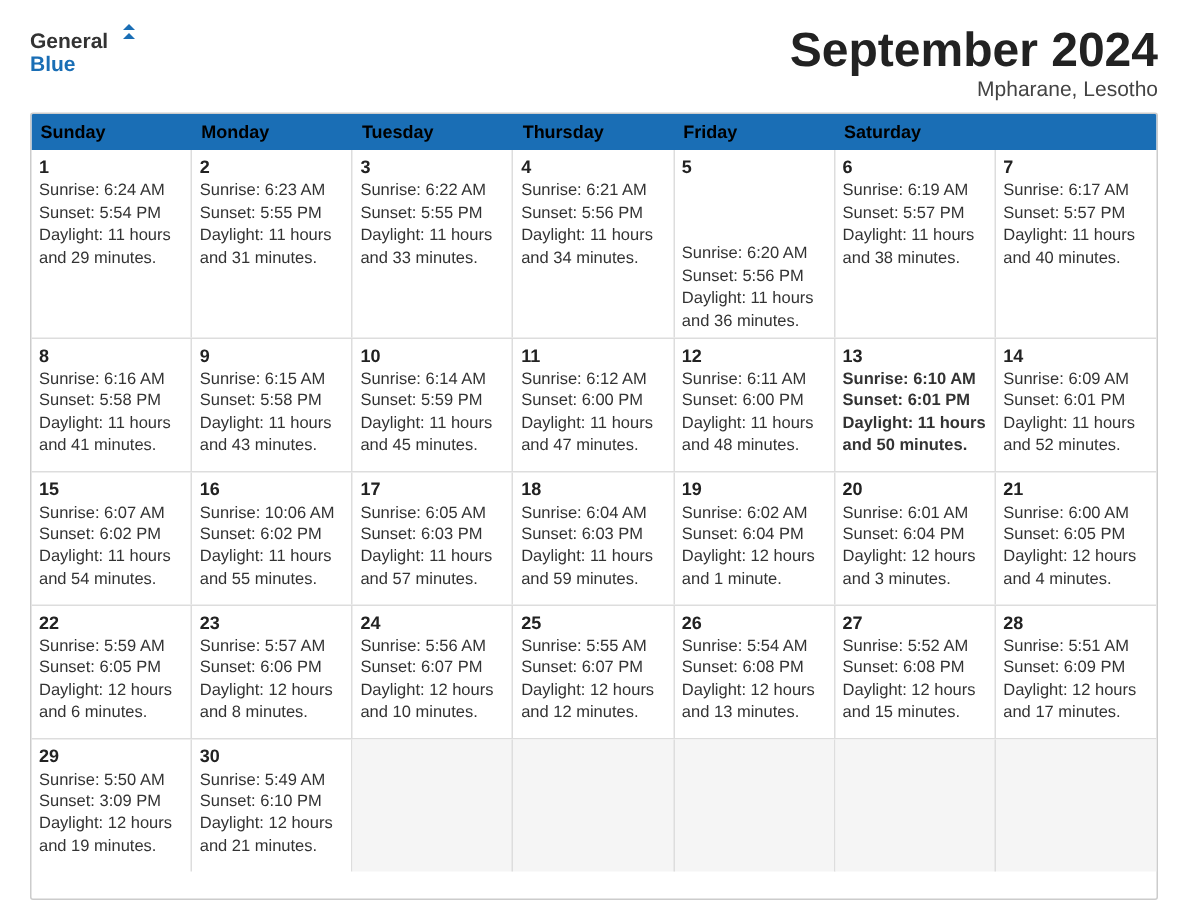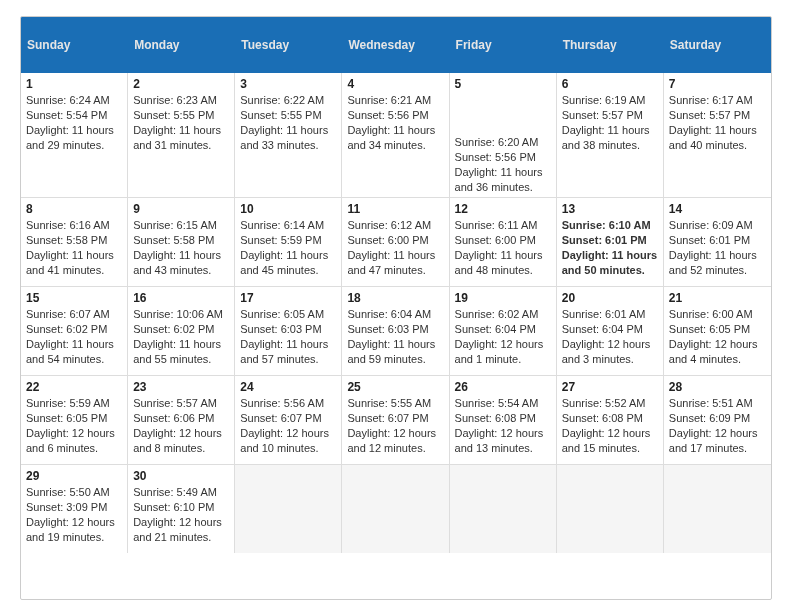--- a/index.html
+++ b/index.html
@@ -46,24 +46,24 @@
       border: 1px solid #ccc;
       border-radius: 2px;
       overflow: hidden;
     }
     .cal-header {
       display: grid;
       grid-template-columns: repeat(7, 1fr);
       background: #1a6eb5;
     }
     .cal-header-cell {
-      color: #e5e5e5;
+      color: #000000;
       font-size: 12px;
       font-weight: bold;
-      padding: 21px 6px;
+      padding: 5px 6px;
       text-align: left;
     }
     .cal-body {
       display: flex;
       flex-direction: column;
     }
     .cal-row {
       display: grid;
       grid-template-columns: repeat(7, 1fr);
       border-top: 1px solid #ddd;
@@ -95,29 +95,42 @@
     .cell-text {
       font-size: 11px;
       line-height: 1.35;
       color: #333;
     }
   </style>
 </head>
 <body>
 
 <div class="page">
+  <div class="header">
+    <div class="logo">
+  <svg width="70" height="36" viewBox="0 0 70 36">
+    <text x="0" y="16" font-size="14" font-weight="bold" fill="#333" font-family="Arial">General</text>
+    <text x="0" y="31" font-size="14" font-weight="bold" fill="#1a6eb5" font-family="Arial">Blue</text>
+    <polygon points="62,4 70,4 66,0" fill="#1a6eb5"></polygon>
+    <polygon points="62,10 70,10 66,6" fill="#1a6eb5"></polygon>
+  </svg>
+</div>
+    <div class="title-block">
+      <div class="month-title">September 2024</div>
+      <div class="location">Mpharane, Lesotho</div>
+    </div>
+  </div>
 
   <div class="calendar">
     <div class="cal-header">
       <div class="cal-header-cell">Sunday</div>
       <div class="cal-header-cell">Monday</div>
       <div class="cal-header-cell">Tuesday</div>
-      <div class="cal-header-cell">Wednesday</div>
+      <div class="cal-header-cell">Thursday</div>
       <div class="cal-header-cell">Friday</div>
-      <div class="cal-header-cell">Thursday</div>
       <div class="cal-header-cell">Saturday</div>
     </div>
     <div class="cal-body" id="cal-body">
     <div class="cal-row">
           <div class="cal-cell">
             <span class="day-num">1</span>
             <div class="cell-text" style="white-space: pre-line;">Sunrise: 6:24 AM
 Sunset: 5:54 PM
 Daylight: 11 hours
 and 29 minutes.</div>

